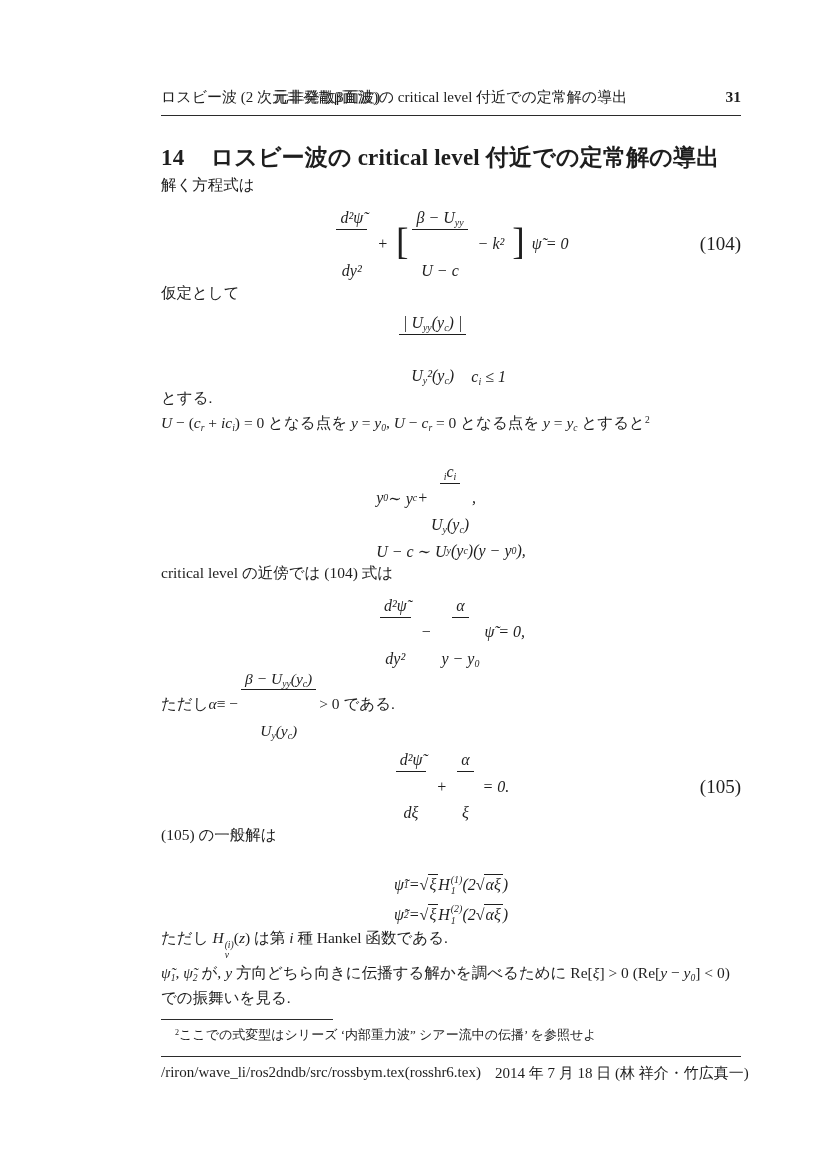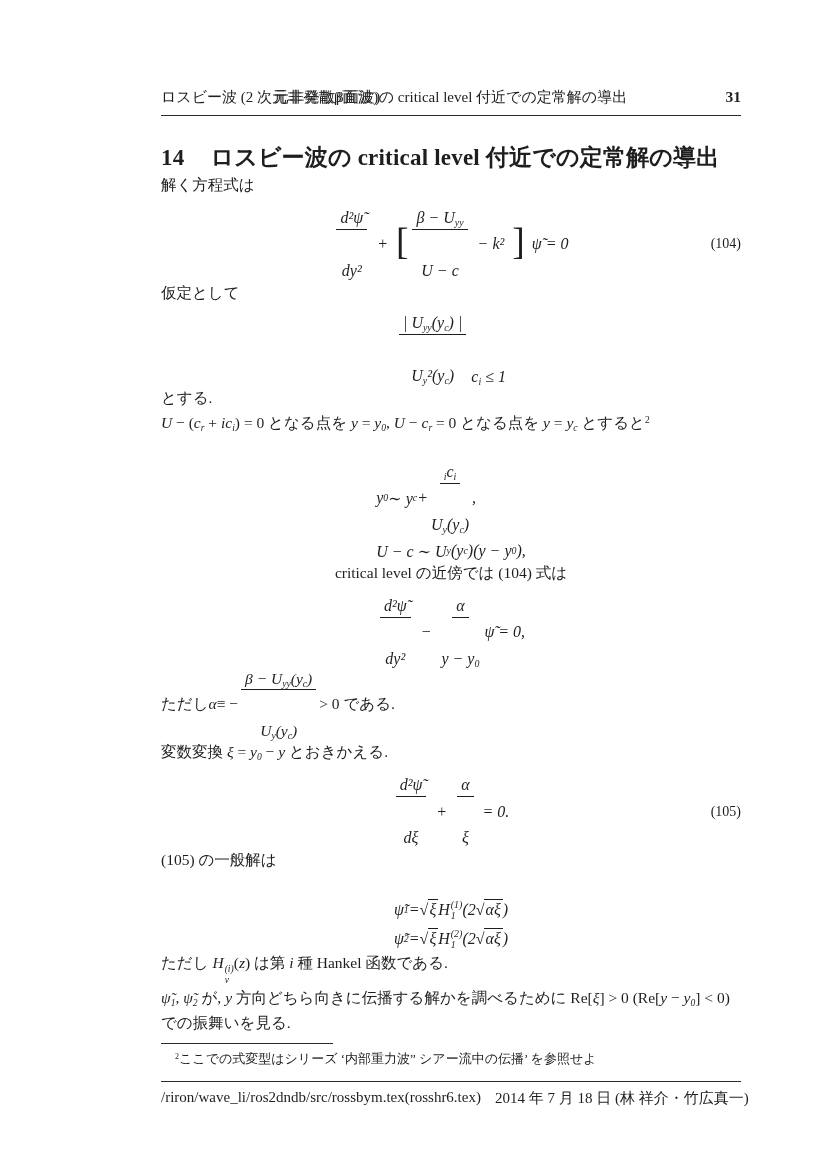--- a/index.html
+++ b/index.html
@@ -30,35 +30,35 @@
   }
   h1.sec .num{margin-right:26px;}
   
   p.body{
     margin:0;font-size:15.5px;line-height:1.6;
   }
   .mt-solve{margin-top:20px;}
   .mt-assume{margin-top:8px;}
   .mt-tosuru{margin-top:6px;}
   .mt-points{margin-top:10px;}
-  .mt-critical{margin-top:16px;text-align:center;}
+  .mt-critical{margin-top:16px;}
   .mt-henkan{margin-top:6px;}
   .mt-general{margin-top:6px;}
   .mt-hankel{margin-top:16px;}
   .mt-behavior{margin-top:10px;}
   
   .eq{
     position:relative;
     display:flex;justify-content:center;align-items:center;
     font-size:16px;
   }
   .math{font-style:italic;}
   .eq .tag{
     position:absolute;right:0;top:50%;transform:translateY(-50%);
-    font-style:normal;font-size:14px;text-align:center;
+    font-style:normal;font-size:19px;text-align:center;
   }
   .mt-eq104{margin-top:10px;min-height:54px;}
   .mt-eqA{margin-top:8px;min-height:56px;}
   .mt-eqB{margin-top:26px;}
   .mt-eqC{margin-top:10px;min-height:52px;}
   .mt-tadashi{margin-top:10px;min-height:52px;display:flex;align-items:center;font-size:15.5px;}
   .mt-eq105{margin-top:10px;min-height:50px;}
   .mt-eqD{margin-top:26px;}
   .eqlines{display:inline-flex;flex-direction:column;align-items:flex-start;gap:7px;}
   .eqlines .ln{display:flex;align-items:center;justify-content:flex-end;}
@@ -173,21 +173,20 @@
         </span>
         <span class="tail2">ψ̃ = 0,</span>
       </span>
   </div>
 
   <p class="body mt-tadashi">ただし <i>α</i> ≡ −<span class="fr">
         <span class="nu">β − U<sub>yy</sub>(y<sub>c</sub>)</span>
         <span class="de">U<sub>y</sub>(y<sub>c</sub>)</span>
       </span> &gt; 0 である.</p>
 
-  <p class="body mt-henkan">変数変換 <i>ξ</i> = <i>y<sub>0</sub></i> − <i>y</i> とおきかえる.</p>
 
   <div class="eq math mt-eq105">
     <span style="display:flex;align-items:center;">
         <span class="fr">
           <span class="nu">d²ψ̃</span>
           <span class="de">dξ</span>
         </span>
         <span class="op">+</span>
         <span class="fr">
           <span class="nu">α</span>

